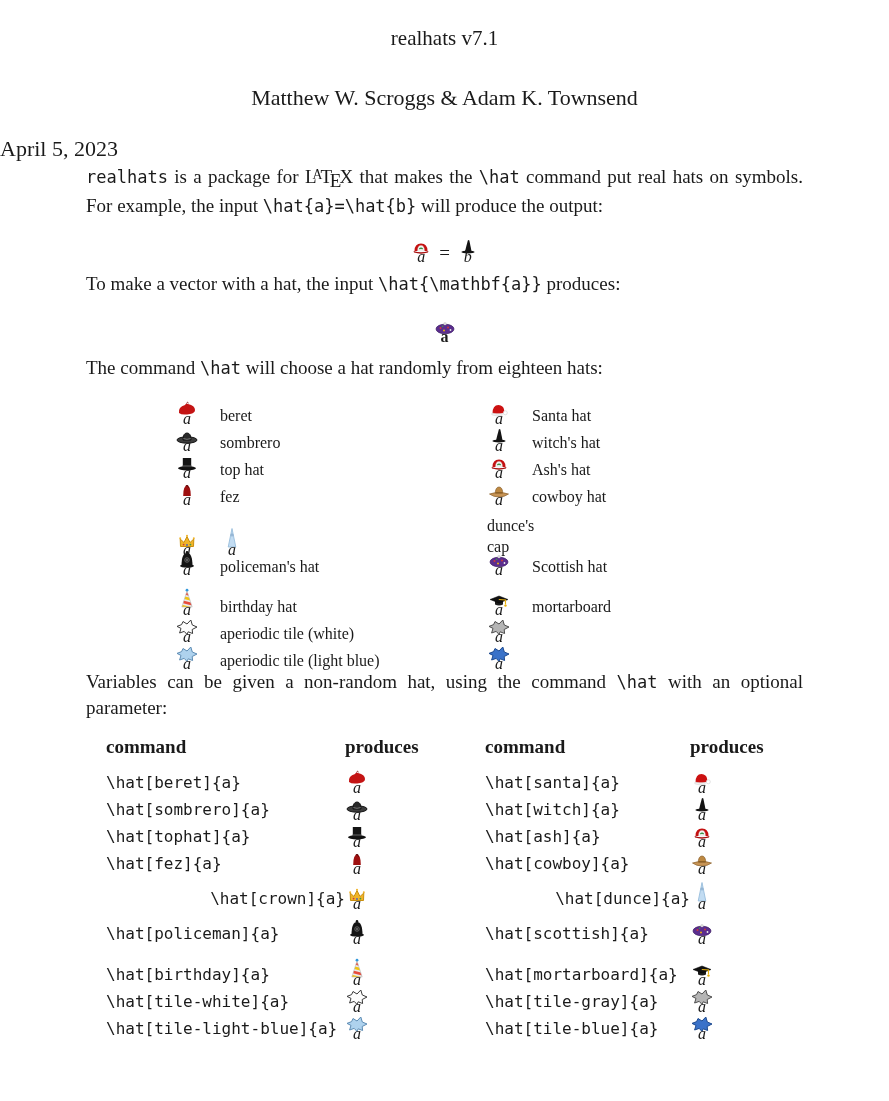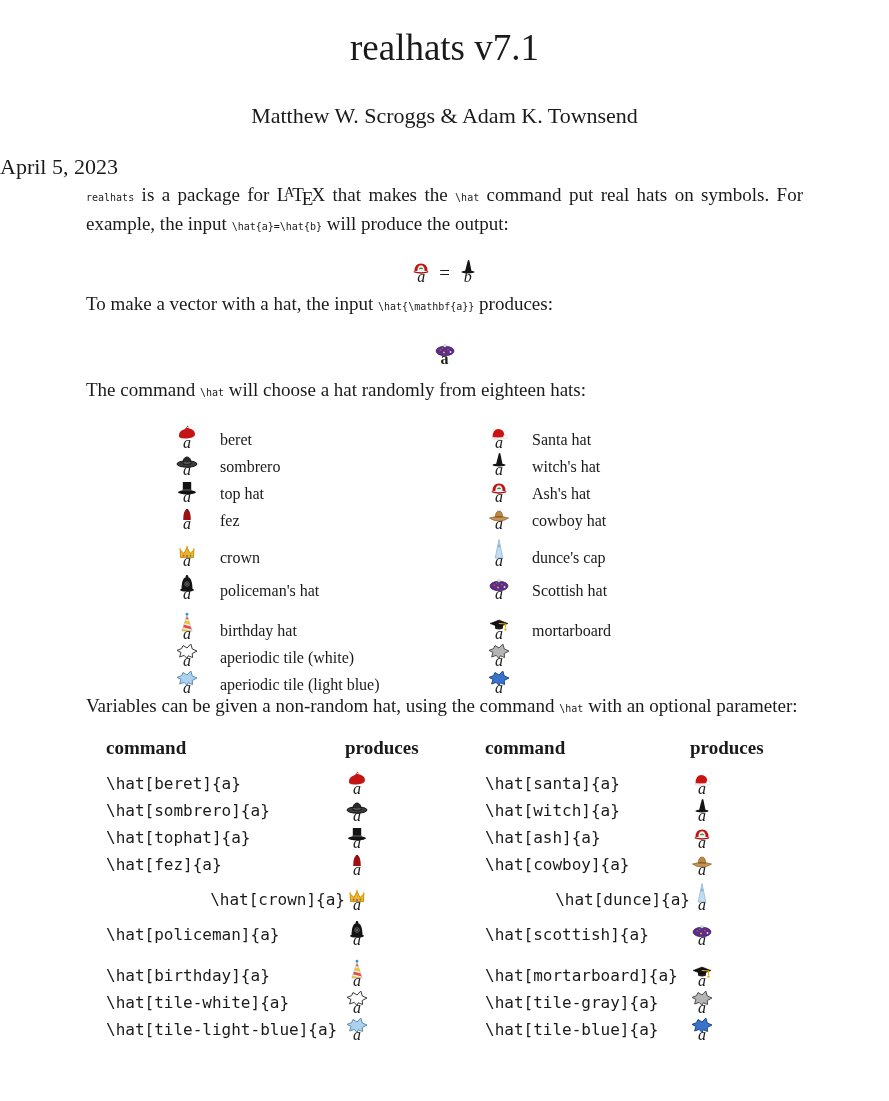--- a/index.html
+++ b/index.html
@@ -1,28 +1,28 @@
 <!DOCTYPE html>
 <html><head>
 <meta charset="utf-8">
 <style>
   html,body{margin:0;padding:0;background:#ffffff;}
   body{width:889px;height:1101px;position:relative;color:#1a1a1a;
        font-family:"Liberation Serif",serif;overflow:hidden;}
   .page{position:relative;width:889px;height:1101px;}
-  .title{ text-align:center;font-size:37px;margin:0;padding-top:26px;font-weight:400;}
+  .title{ text-align:center;font-size:21px;margin:0;padding-top:26px;font-weight:400;}
   .authors{text-align:center;font-size:22px;margin:0;padding-top:34px;}
   .date{font-size:22px;margin:0;padding-top:25px;}
   .content{width:717px;margin-left:86px;}
   p.body{font-size:19px;line-height:25px;text-align:justify;margin:0;}
   .p1{margin-top:52px;}
   .p2{margin-top:29px;}
   .p3{margin-top:29px;}
   .p4{margin-top:20px;}
-  .tt{font-family:"DejaVu Sans Mono",monospace;font-size:10px;font-weight:400;}
+  .tt{font-family:"DejaVu Sans Mono",monospace;font-size:17px;font-weight:400;}
   .latex span{display:inline-block;}
   .lx-a{font-size:0.72em;vertical-align:0.28em;margin:0 -0.14em 0 -0.30em;}
   .lx-e{vertical-align:-0.21em;margin:0 -0.10em 0 -0.12em;}
   .equation{text-align:center;}
   .eq1{margin-top:16px;height:36px;}
   .eq2{margin-top:18px;height:40px;}
   .eqsign{font-size:19px;padding:0 6px;vertical-align:2px;}
   
   .hatted{position:relative;display:inline-block;width:24px;height:30px;vertical-align:-4px;}
   .hatted .letter{position:absolute;left:50%;bottom:0;transform:translateX(-50%);
@@ -178,21 +178,20 @@
                 <path d="M4.5 14.5 L4.2 7 L8 10.5 L11 4.5 L14 10.5 L17.8 7 L17.5 14.5 Z" fill="#f0b429" stroke="#c98f0e"></path>
                 <circle cx="4.2" cy="6.2" r="1" fill="#f0b429"></circle>
                 <circle cx="11" cy="3.8" r="1" fill="#f0b429"></circle>
                 <circle cx="17.8" cy="6.2" r="1" fill="#f0b429"></circle>
                 <circle cx="7.6" cy="12.6" r="0.9" fill="#cc3b3b"></circle>
                 <circle cx="11" cy="13" r="0.9" fill="#3f62c6"></circle>
                 <circle cx="14.4" cy="12.6" r="0.9" fill="#3f9a44"></circle>
               </svg></span>
             <span class="letter">a</span>
           </span>
-          <span class="hlist-label">crown</span>
           <span class="hatted">
             <span class="hat"><svg width="22" height="21" viewBox="0 0 22 21">
                 <path d="M11 1.5 L14.8 20 L7.2 20 Z" fill="#c2dcf2" stroke="#8fb8d8" stroke-width="0.8"></path>
                 <circle cx="11" cy="8" r="1.1" fill="none" stroke="#7a9cc0" stroke-width="0.7"></circle>
               </svg></span>
             <span class="letter">a</span>
           </span>
           <span class="hlist-label">dunce's cap</span>
         </div>
 

